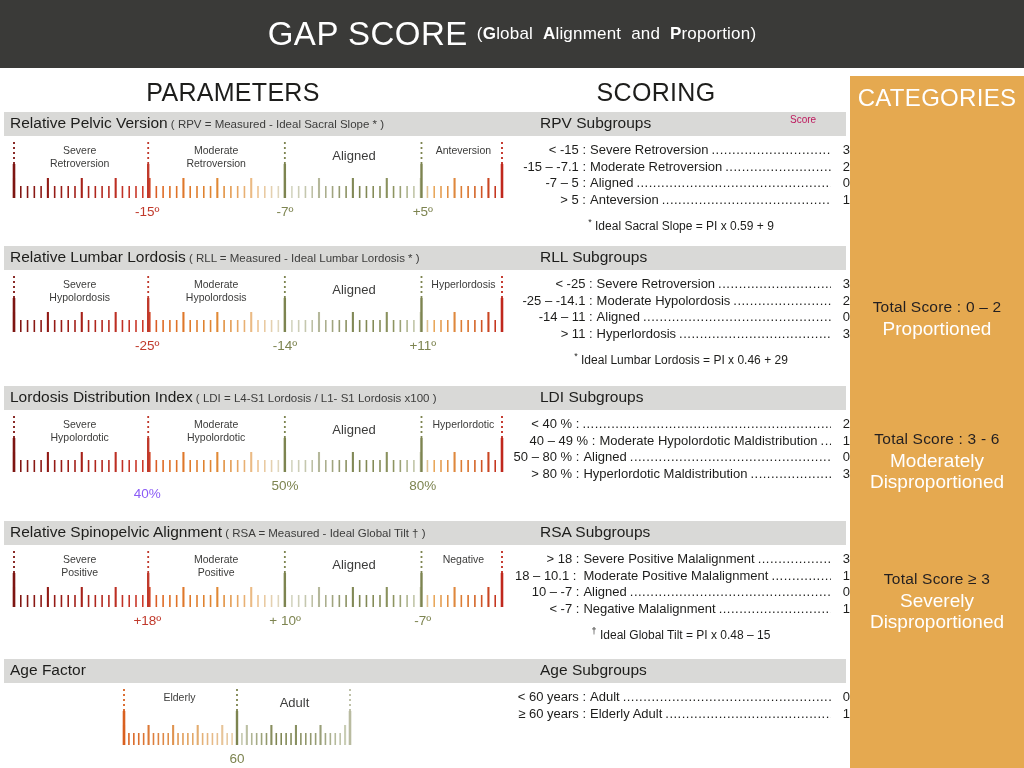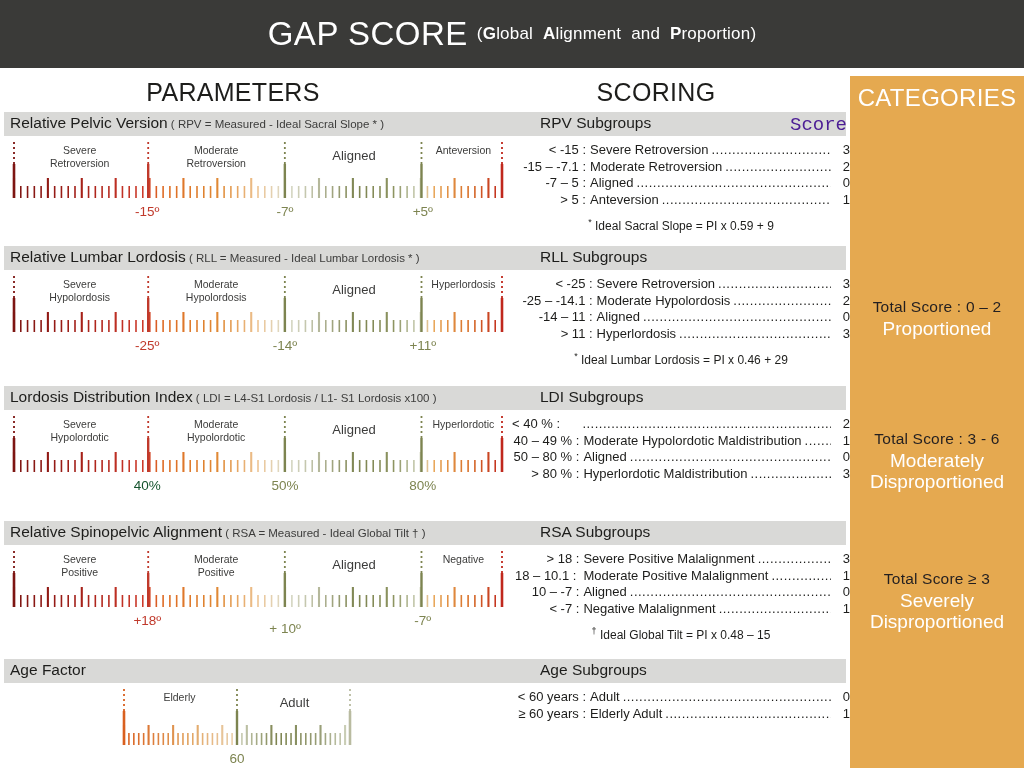--- a/index.html
+++ b/index.html
@@ -59,21 +59,21 @@
     position: absolute; left: 10px; top: 2px;
     font-size: 15.5px; color: #1d1d1b; white-space: nowrap;
   }
   .sec-title .formula { font-size: 11.5px; color: #3c3c3b; }
   .sec-subgroup-title {
     position: absolute; left: 540px; top: 2px;
     font-size: 15.5px; color: #1d1d1b; white-space: nowrap;
   }
   .sec-score-title {
     position: absolute; left: 790px; top: 2px;
-    font-size: 19px; color: #4c1d95; font-family: Liberation Mono, monospace;
+    font-size: 10px; color: #be185d;
   }
 
   
   .ruler { position: absolute; left: 12px; top: 28px; width: 492px; height: 84px; }
   .ruler-svg { position: absolute; left: 0; top: 0; }
   .zone-label {
     position: absolute; text-align: center; color: #3c3c3b;
     font-size: 10.5px; line-height: 1.25; top: 4px;
   }
   .zone-label.big { font-size: 13px; top: 8px; }
@@ -512,32 +512,32 @@
           <div class="zone-label" style="left: 134.18px; width: 140px;">
             <div>Moderate</div>
             <div>Hypolordotic</div>
           </div>
           <div class="zone-label big" style="left: 271.94px; width: 140px;">
             <div>Aligned</div>
           </div>
           <div class="zone-label" style="left: 381.41px; width: 140px;">
             <div>Hyperlordotic</div>
           </div>
-          <div class="tick-value" style="left: 95.3px; width: 80px; color: #14532d;">40%</div>
+          <div class="tick-value" style="left: 95.3px; width: 80px; color: #8b5cf6; margin-top: 8px;">40%</div>
           <div class="tick-value" style="left: 233.06px; width: 80px; color: rgb(125, 132, 80);">50%</div>
           <div class="tick-value" style="left: 370.82px; width: 80px; color: rgb(125, 132, 80);">80%</div>
         </div>
         <div class="scoring">
           <div class="score-row">
-            <span class="score-range" style="width: 67.4px; text-align: left;">&lt; 40 % :</span>
+            <span class="score-range" style="width: 67.4px; text-align: right;">&lt; 40 % :</span>
             <span class="score-dots">..........................................................................................</span>
             <span class="score-val">2</span>
           </div>
           <div class="score-row">
-            <span class="score-range" style="width: 67.4px; text-align: right;">40 – 49 % :</span>
+            <span class="score-range" style="width: 67.4px; text-align: right; margin-left: 16px;">40 – 49 % :</span>
             <span class="score-desc">Moderate Hypolordotic Maldistribution</span>
             <span class="score-dots">..........................................................................................</span>
             <span class="score-val">1</span>
           </div>
           <div class="score-row">
             <span class="score-range" style="width: 67.4px; text-align: right;">50 – 80 % :</span>
             <span class="score-desc">Aligned</span>
             <span class="score-dots">..........................................................................................</span>
             <span class="score-val">0</span>
           </div>
@@ -647,21 +647,21 @@
             <div>Moderate</div>
             <div>Positive</div>
           </div>
           <div class="zone-label big" style="left: 271.94px; width: 140px;">
             <div>Aligned</div>
           </div>
           <div class="zone-label" style="left: 381.41px; width: 140px;">
             <div>Negative</div>
           </div>
           <div class="tick-value" style="left: 95.3px; width: 80px; color: rgb(192, 57, 43);">+18º</div>
-          <div class="tick-value" style="left: 233.06px; width: 80px; color: rgb(125, 132, 80); margin-top: 8px;">+ 10º</div>
+          <div class="tick-value" style="left: 233.06px; width: 80px; color: rgb(125, 132, 80);">+ 10º</div>
           <div class="tick-value" style="left: 370.82px; width: 80px; color: rgb(125, 132, 80);">-7º</div>
         </div>
         <div class="scoring">
           <div class="score-row">
             <span class="score-range" style="width: 67.4px; text-align: right;">&gt; 18 :</span>
             <span class="score-desc">Severe Positive Malalignment</span>
             <span class="score-dots">..........................................................................................</span>
             <span class="score-val">3</span>
           </div>
           <div class="score-row">

